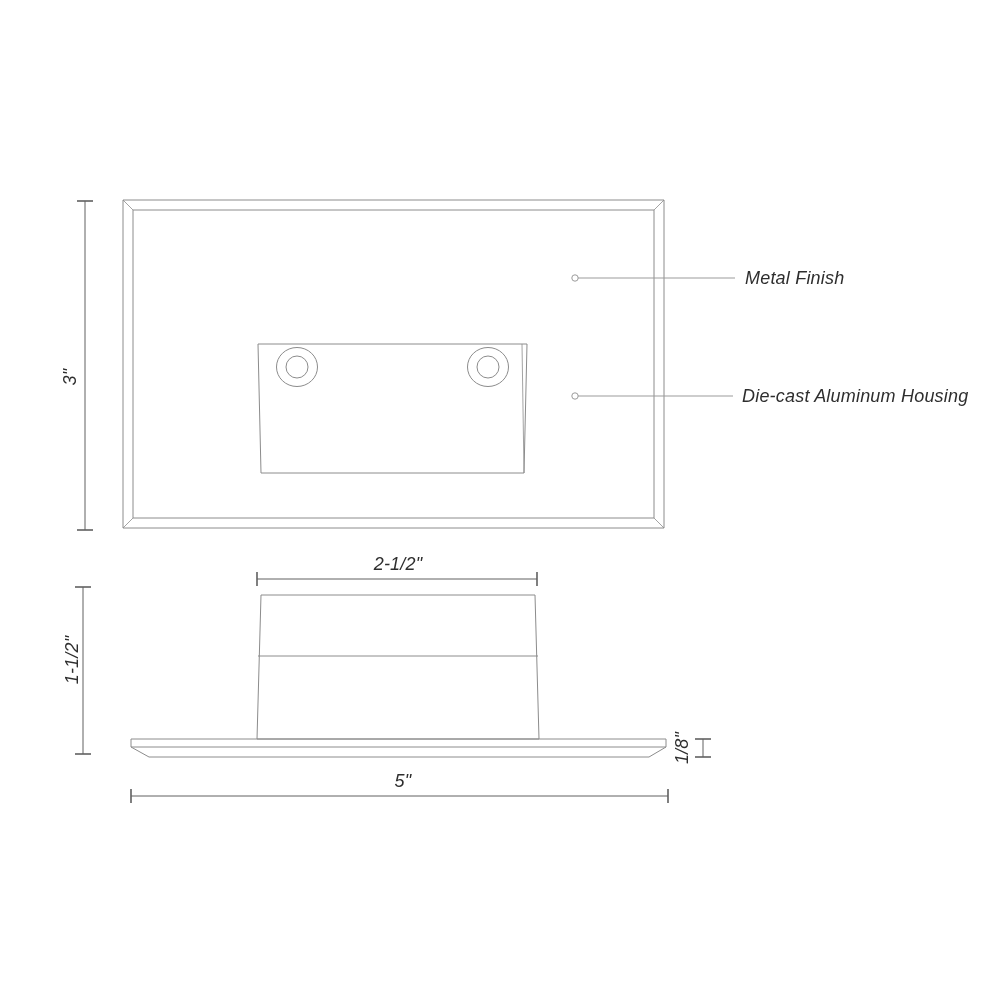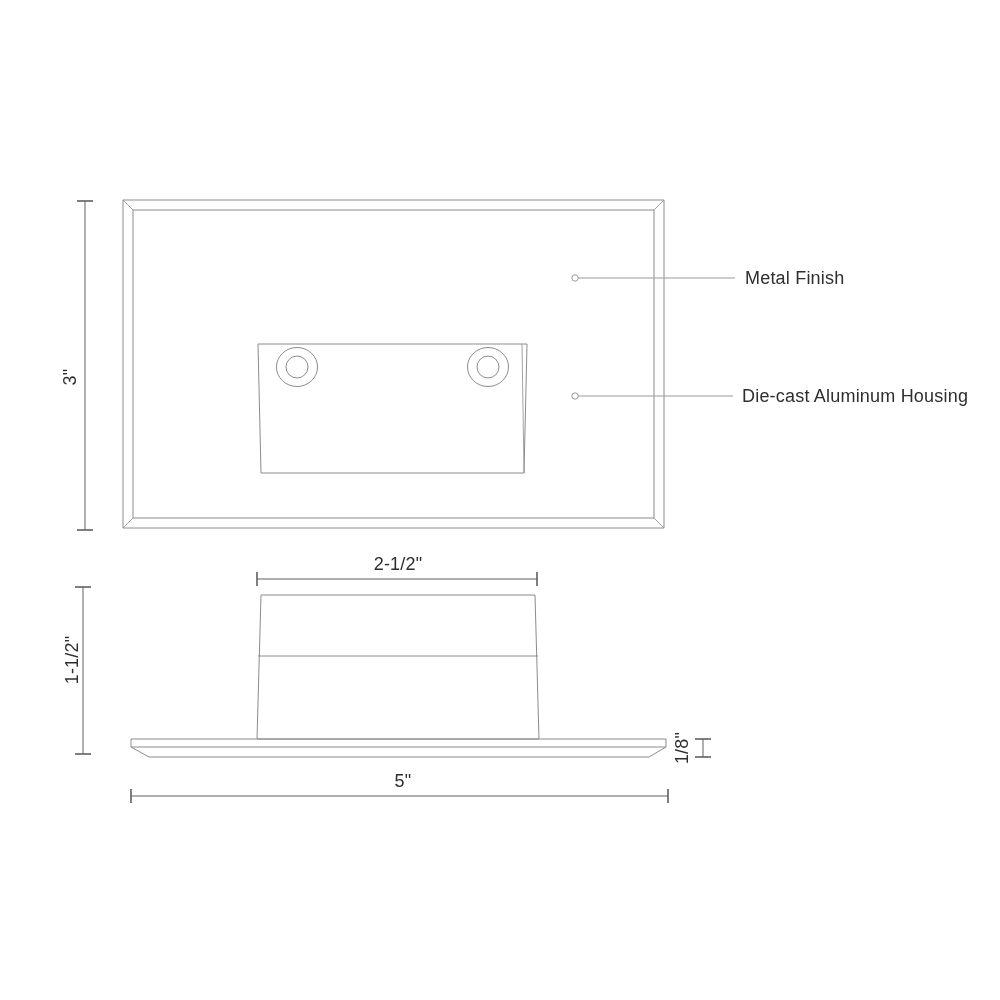--- a/index.html
+++ b/index.html
@@ -9,20 +9,21 @@
     width: 1000px;
     height: 1000px;
     overflow: hidden;
     font-family: "Liberation Sans", sans-serif;
   }
   .page {
     position: relative;
     width: 1000px;
     height: 1000px;
     background: #ffffff;
+    font-style: italic;
   }
   svg { display: block; }
   svg * { vector-effect: non-scaling-stroke; }
   .shape { fill: none; stroke-width: 1; }
   .shape-thin { fill: none; stroke-width: 0.8; }
   .dim-line { fill: none; stroke-width: 1; }
   .dim-tick { fill: none; stroke-width: 1.6; }
   .leader { fill: none; stroke-width: 1; }
   .leader-dot { fill: #ffffff; stroke-width: 1; }
   text {

